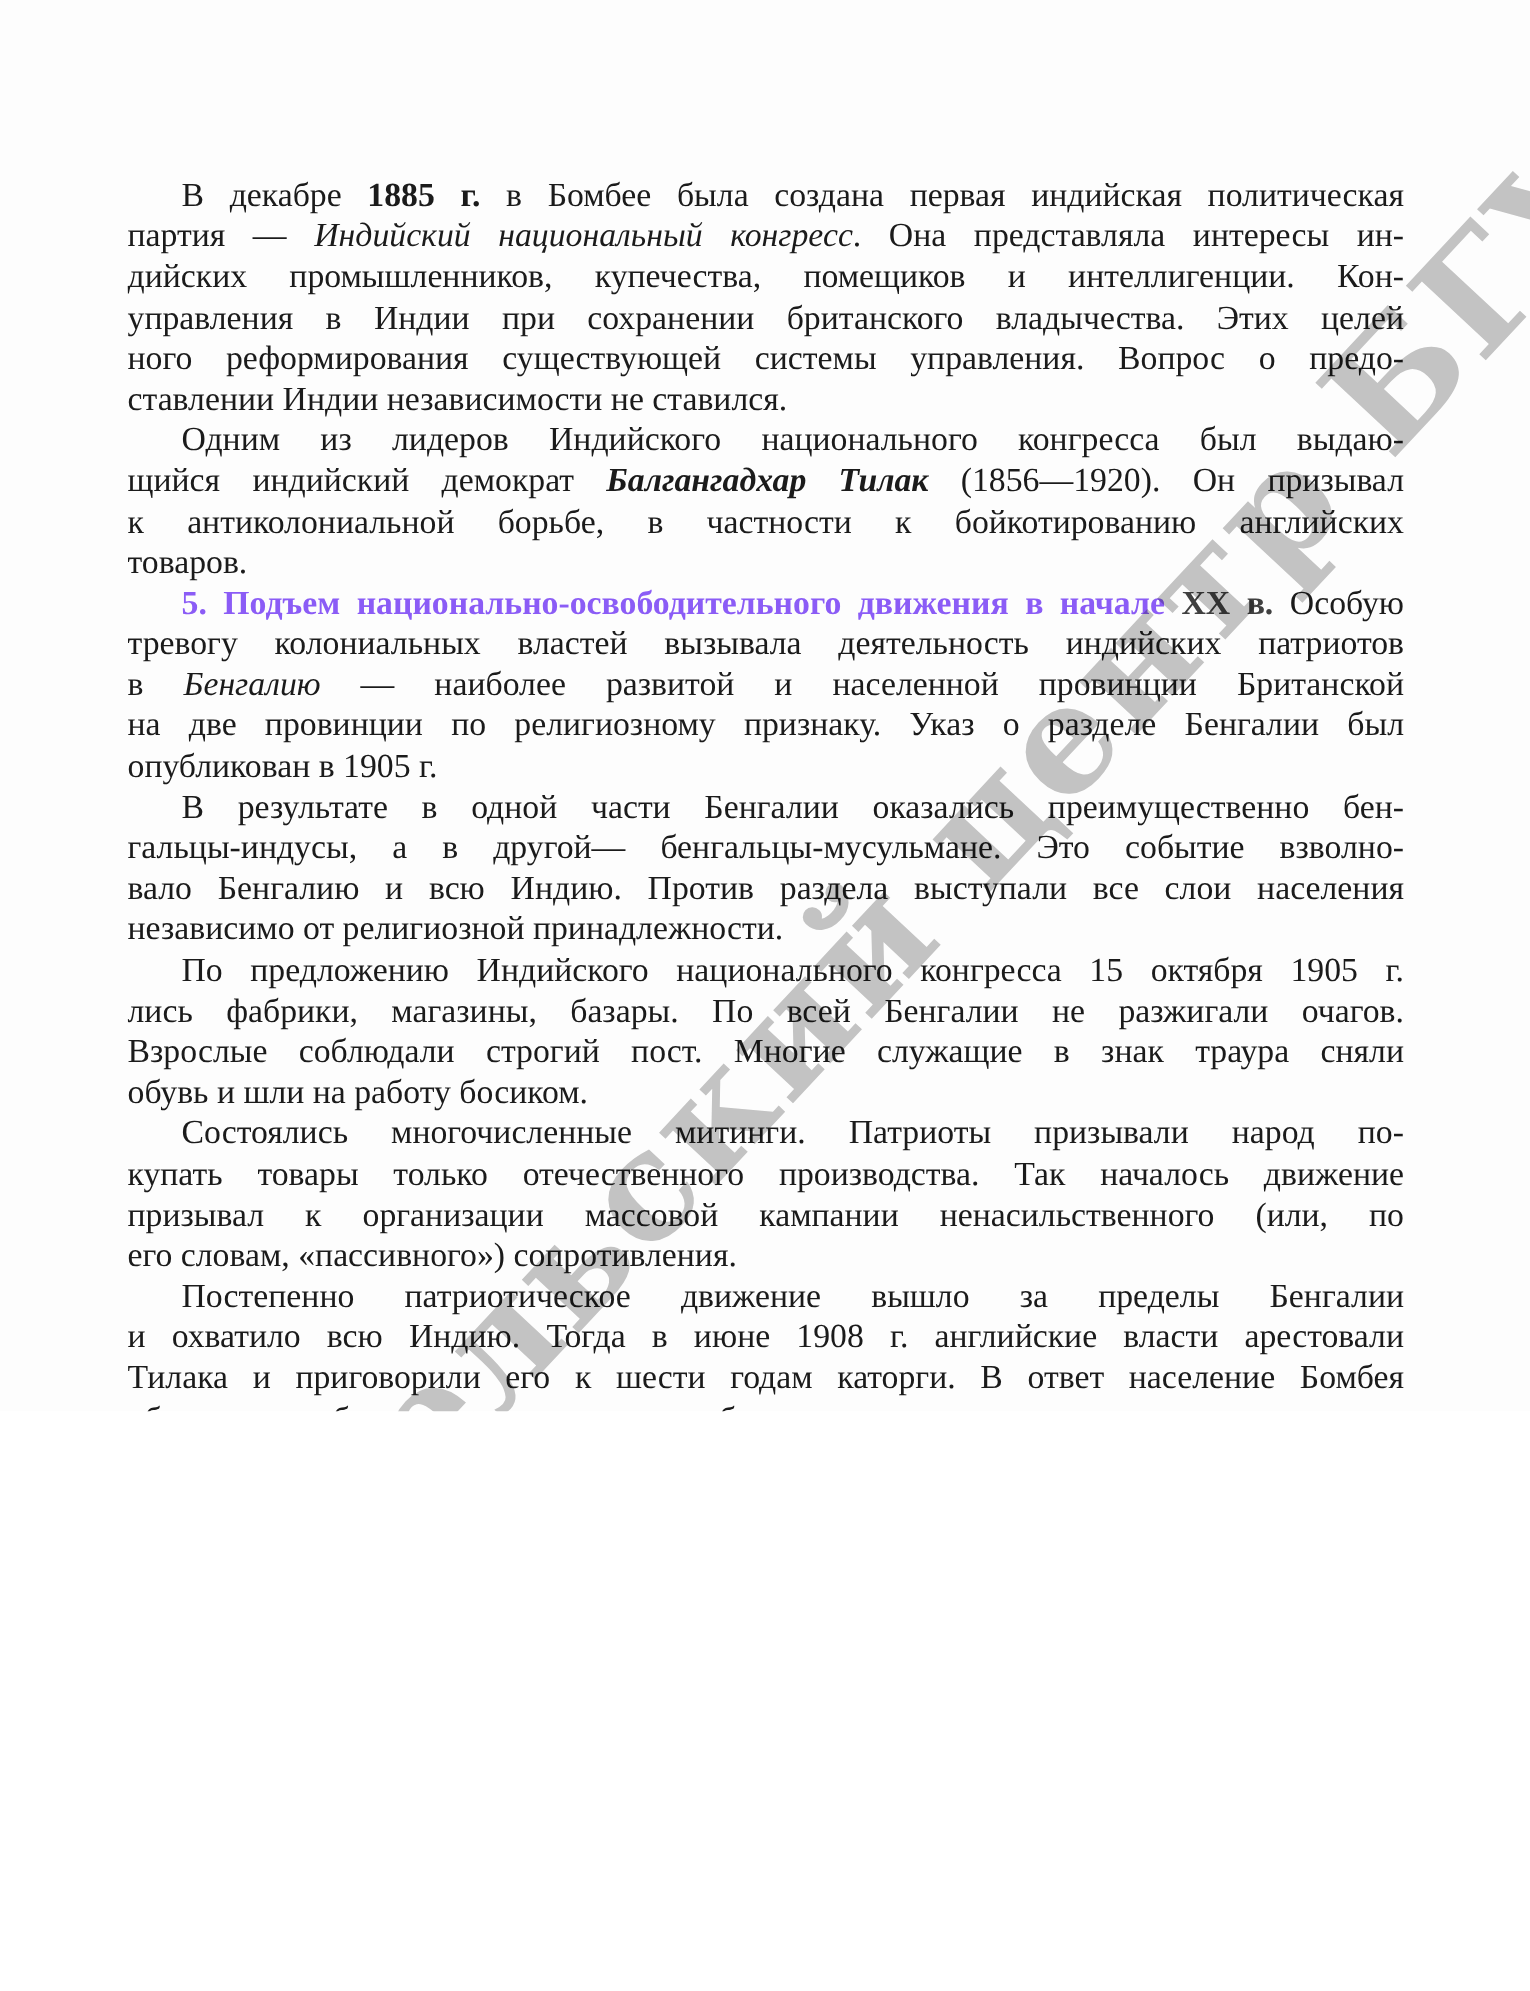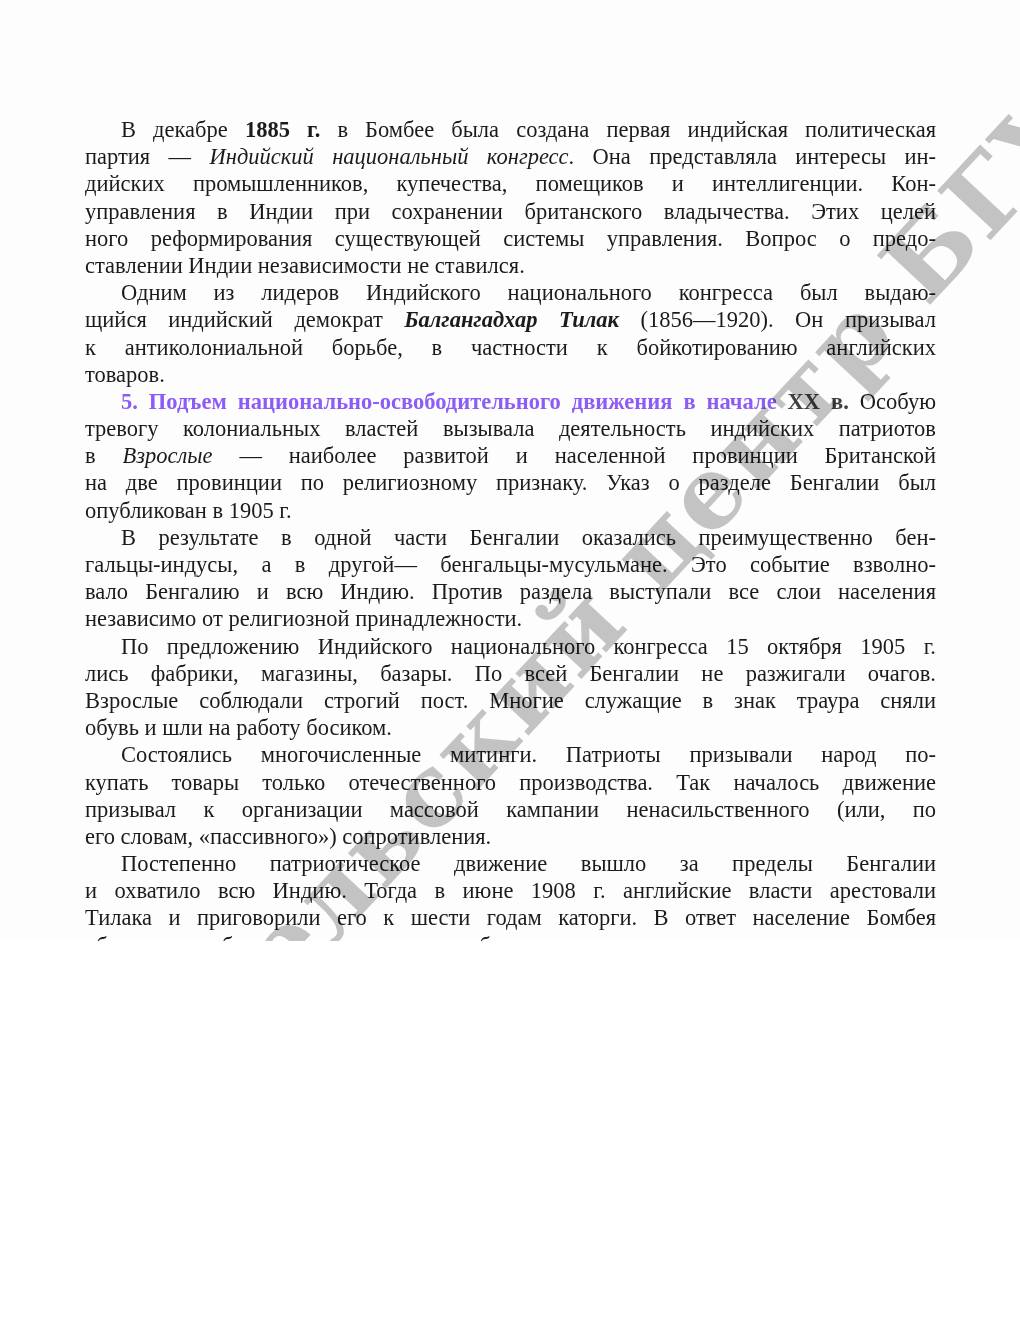--- a/index.html
+++ b/index.html
@@ -80,21 +80,21 @@
       </div>
       <div class="para">
         <div class="line indent"><span>Одним из лидеров Индийского национального конгресса был выдаю-</span></div>
         <div class="line"><span>щийся индийский демократ </span><span class="bi">Балгангадхар Тилак</span><span> (1856—1920). Он призывал</span></div>
         <div class="line"><span>к антиколониальной борьбе, в частности к бойкотированию английских</span></div>
         <div class="line last"><span>товаров.</span></div>
       </div>
       <div class="para">
         <div class="line indent"><span class="hb" style="color: #8b5cf6;">5. Подъем национально-освободительного движения в начале </span><span class="hb2" style="color: #404040;">XX в.</span><span> Особую</span></div>
         <div class="line"><span>тревогу колониальных властей вызывала деятельность индийских патриотов</span></div>
-        <div class="line"><span>в </span><span class="i">Взрослые</span><span> — наиболее развитой и населенной провинции Британской</span></div>
+        <div class="line"><span>в </span><span class="i">Бенгалию</span><span> — наиболее развитой и населенной провинции Британской</span></div>
         <div class="line"><span>на две провинции по религиозному признаку. Указ о разделе Бенгалии был</span></div>
         <div class="line last"><span>опубликован в 1905 г.</span></div>
       </div>
       <div class="para">
         <div class="line indent"><span>В результате в одной части Бенгалии оказались преимущественно бен-</span></div>
         <div class="line"><span>гальцы-индусы, а в другой— бенгальцы-мусульмане. Это событие взволно-</span></div>
         <div class="line"><span>вало Бенгалию и всю Индию. Против раздела выступали все слои населения</span></div>
         <div class="line last"><span>независимо от религиозной принадлежности.</span></div>
       </div>
       <div class="para">

